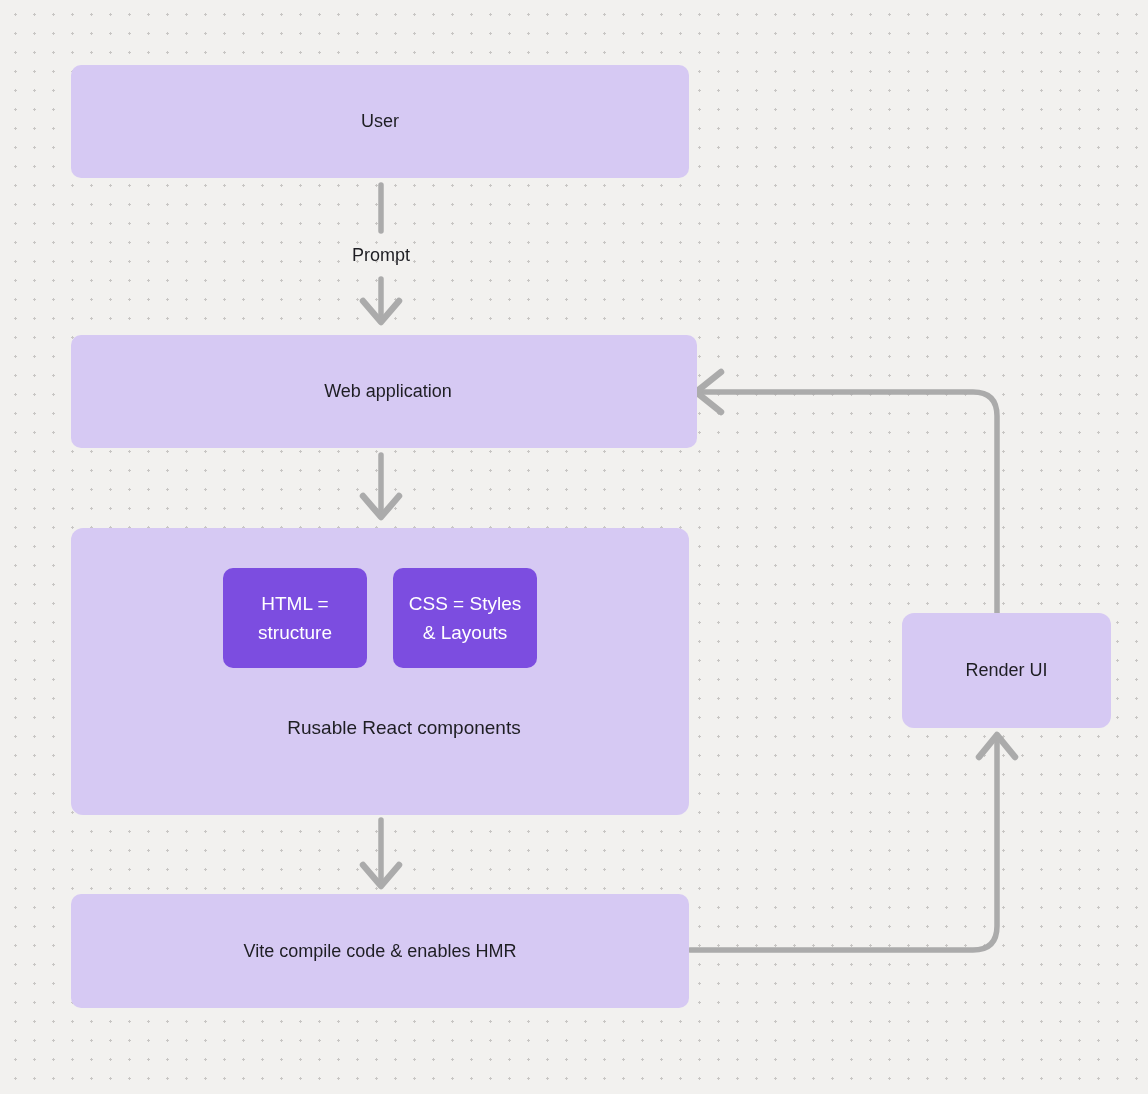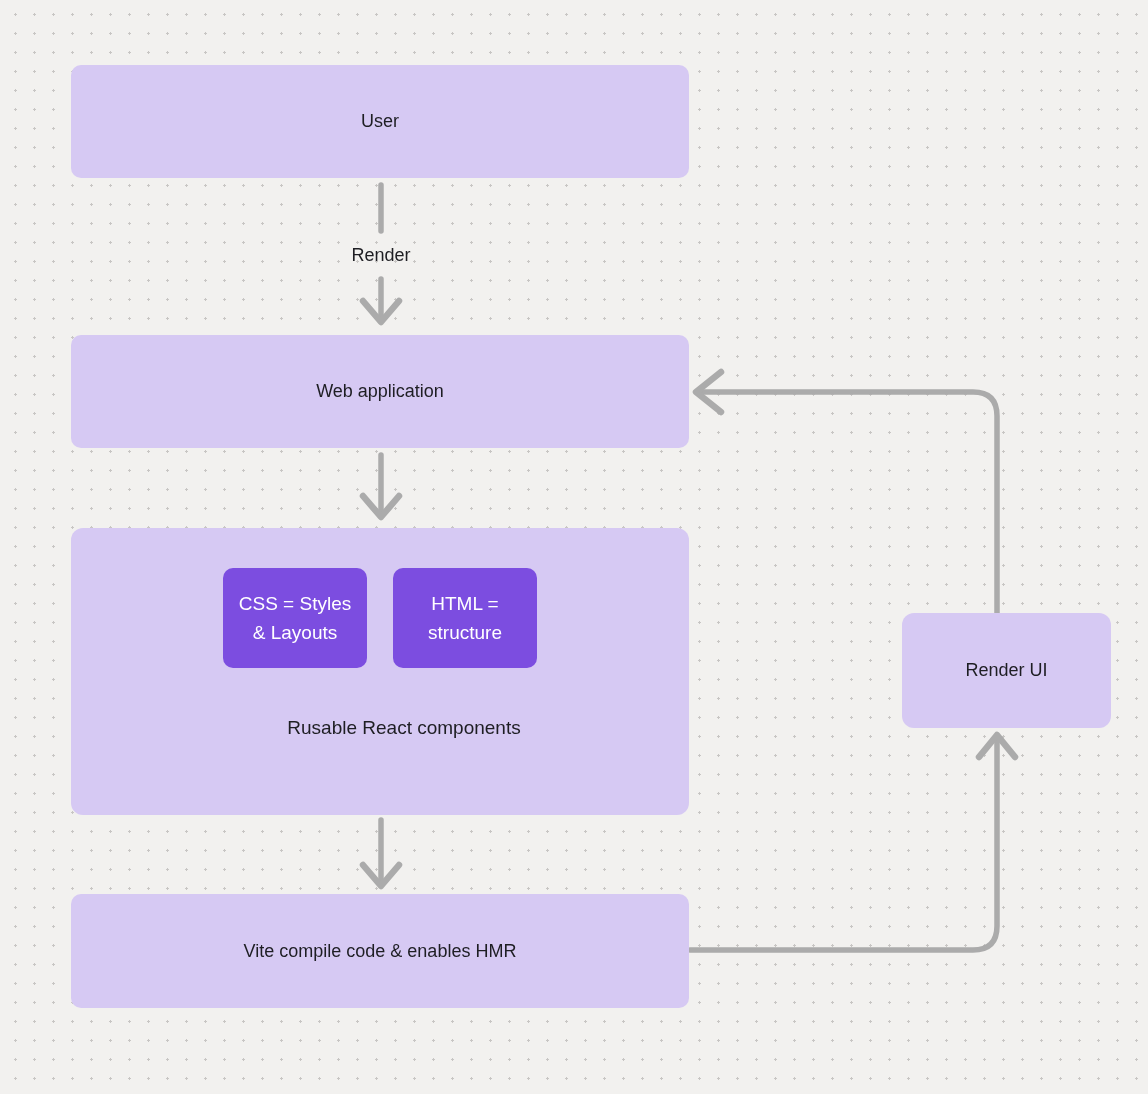--- a/index.html
+++ b/index.html
@@ -37,21 +37,21 @@
     color: var(--text-dark, #1e1e23);
     display: flex;
     align-items: center;
     justify-content: center;
     text-align: right;
     font-size: 18px;
     font-weight: 500;
     border-radius: 10px;
   }
   .node-user          { left: 71px;  top: 65px;  width: 618px; height: 113px; }
-  .node-web           { left: 71px;  top: 335px; width: 618px; height: 113px; }
+  .node-web           { left: 71px;  top: 335px; width: 618px; height: 113px; padding-left: 8px; }
   .node-vite          { left: 71px;  top: 894px; width: 618px; height: 114px; }
   .node-render        { left: 902px; top: 613px; width: 209px; height: 115px; border-radius: 12px; }
 
   .group {
     position: absolute;
     left: 71px; top: 528px;
     width: 618px; height: 287px;
     background: var(--node-fill, #d6c9f3);
     border-radius: 12px;
   }
@@ -120,33 +120,33 @@
     <polyline class="edge-head" points="979,757 997,735 1015,757"></polyline>
 
     <path class="edge-line" d="M997 613 V416 Q997 392 973 392 H701"></path>
     <polyline class="edge-head" points="721,372 696,392 721,412"></polyline>
   </svg>
 
   <div class="node node-user">
     <span>User</span>
   </div>
 
-  <div class="edge-label">Render</div>
+  <div class="edge-label">Prompt</div>
 
   <div class="node node-web">
     <span>Web application</span>
   </div>
 
   <div class="group">
     <div class="chip-row">
       <div class="chip">
-        <span>CSS = Styles &amp; Layouts</span>
+        <span>HTML = structure</span>
       </div>
       <div class="chip">
-        <span>HTML = structure</span>
+        <span>CSS = Styles &amp; Layouts</span>
       </div>
     </div>
     <div class="group-caption">Rusable React components</div>
   </div>
 
   <div class="node node-vite">
     <span>Vite compile code &amp; enables HMR</span>
   </div>
 
   <div class="node node-render">

